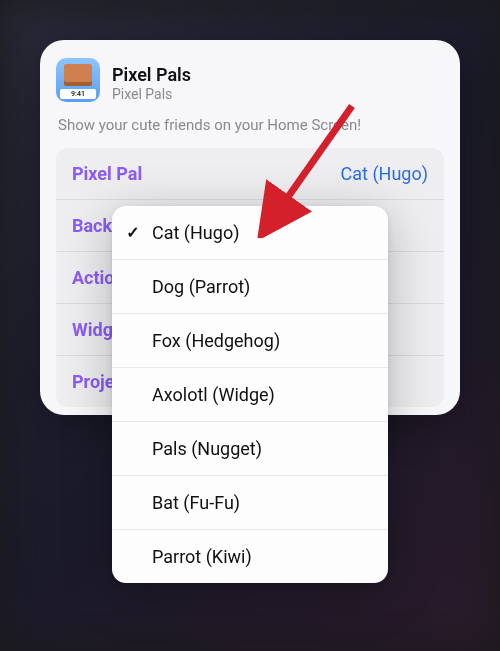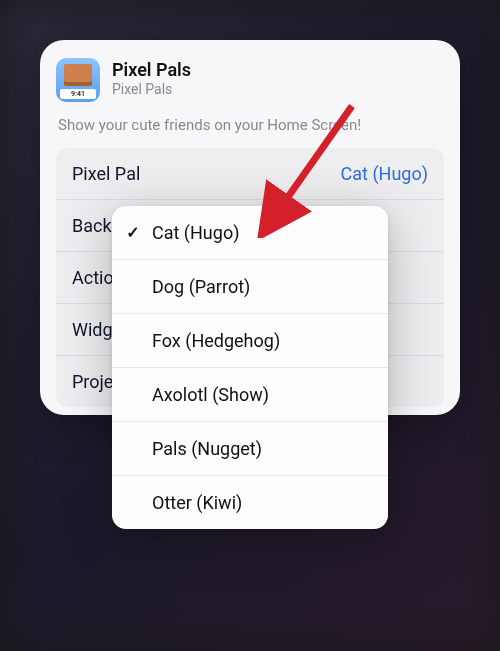--- a/index.html
+++ b/index.html
@@ -26,21 +26,21 @@
       top: 40px;
       left: 40px;
       right: 40px;
       background: #f7f7f9;
       border-radius: 24px;
       padding: 18px 16px 8px 16px;
       box-shadow: 0 10px 40px rgba(0,0,0,0.3);
     }
     .card-header {
       display: flex;
-      align-items: flex-start;
+      align-items: flex-end;
       gap: 12px;
       margin-bottom: 14px;
     }
     .app-icon {
       width: 44px;
       height: 44px;
       border-radius: 10px;
       background: linear-gradient(180deg, #8ec5ff 0%, #5a9ef0 100%);
       position: relative;
       flex-shrink: 0;
@@ -99,22 +99,22 @@
       justify-content: space-between;
       align-items: center;
       padding: 15px 16px;
       border-bottom: 1px solid #dcdce0;
       font-size: 18px;
     }
     .settings-row:last-child {
       border-bottom: none;
     }
     .row-label {
-      color: #0f172a;
-      font-weight: 400;
+      color: #8b5cf6;
+      font-weight: 700;
     }
     .row-value {
       color: #2b6de0;
       font-weight: 400;
     }
     .dropdown {
       position: absolute;
       top: 206px;
       left: 112px;
       width: 276px;
@@ -194,29 +194,33 @@
   <div class="dropdown-item">
     <span class="check-col"></span>
     <span>Dog (Parrot)</span>
   </div>
   <div class="dropdown-item">
     <span class="check-col"></span>
     <span>Fox (Hedgehog)</span>
   </div>
   <div class="dropdown-item">
     <span class="check-col"></span>
-    <span>Axolotl (Show)</span>
+    <span>Axolotl (Widge)</span>
   </div>
   <div class="dropdown-item">
     <span class="check-col"></span>
     <span>Pals (Nugget)</span>
   </div>
   <div class="dropdown-item">
     <span class="check-col"></span>
-    <span>Otter (Kiwi)</span>
+    <span>Bat (Fu-Fu)</span>
+  </div>
+  <div class="dropdown-item">
+    <span class="check-col"></span>
+    <span>Parrot (Kiwi)</span>
   </div>
 </div>
 
 <svg class="arrow" viewBox="0 0 120 140">
   <defs>
     <marker id="ah" markerWidth="8" markerHeight="8" refX="5" refY="4" orient="auto">
       <polygon points="0 0, 8 4, 0 8" fill="#d4202a"></polygon>
     </marker>
   </defs>
   <line x1="98" y1="8" x2="15" y2="126" stroke="#d4202a" stroke-width="7" marker-end="url(#ah)"></line>

